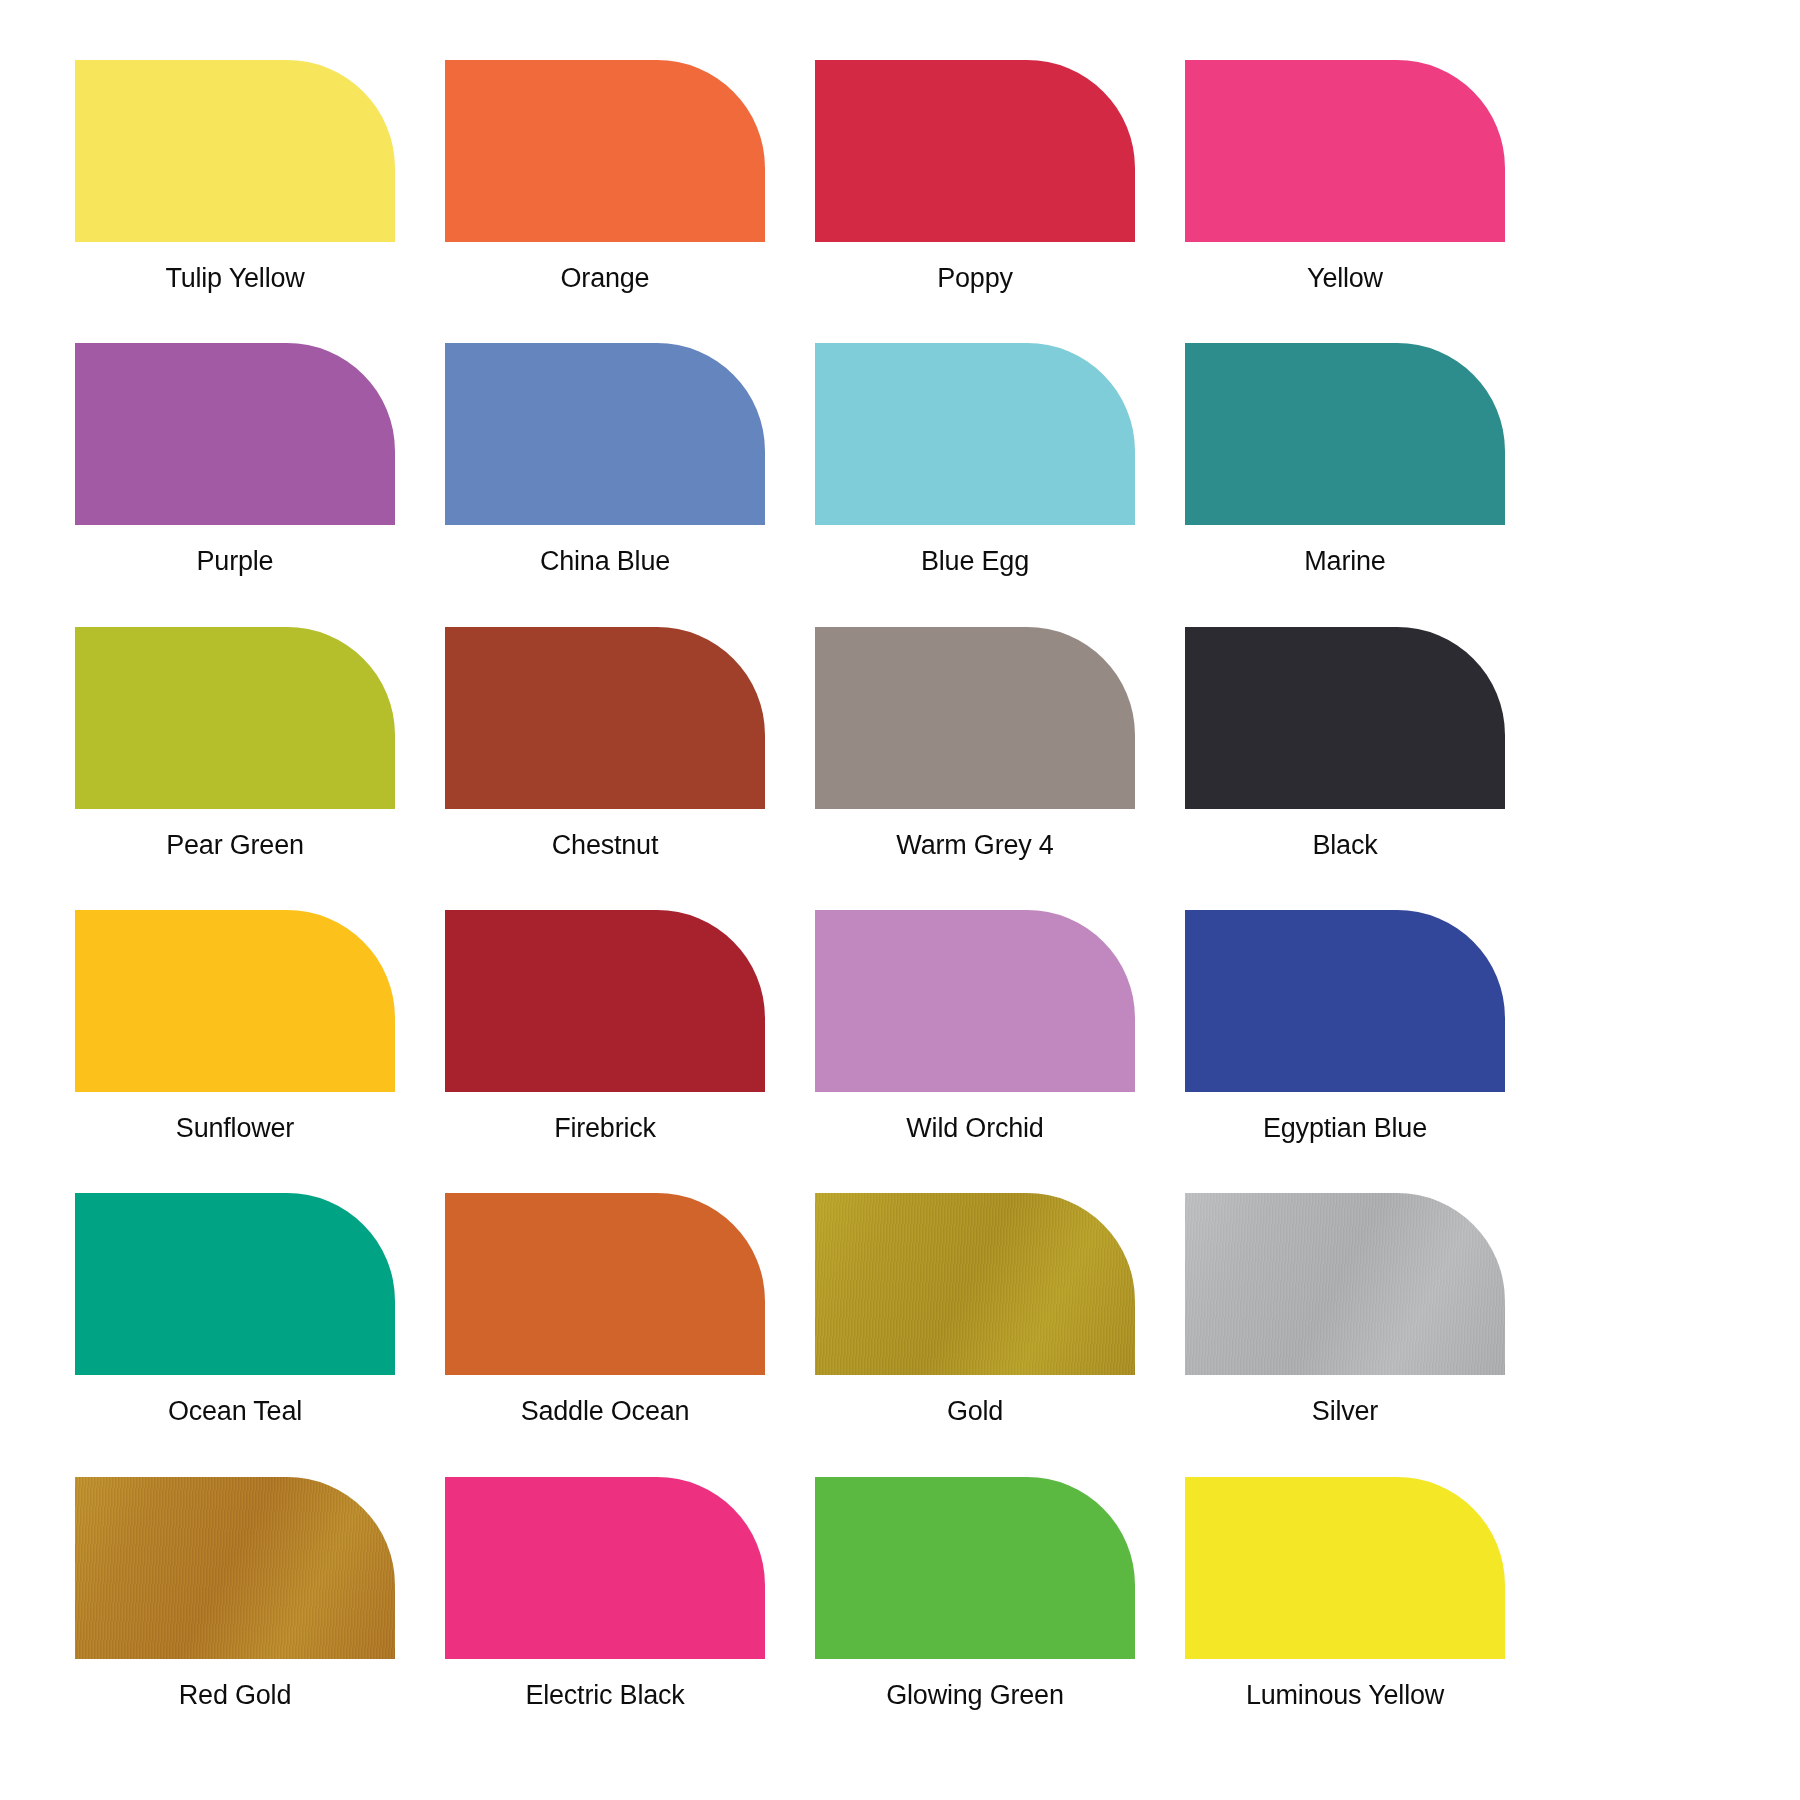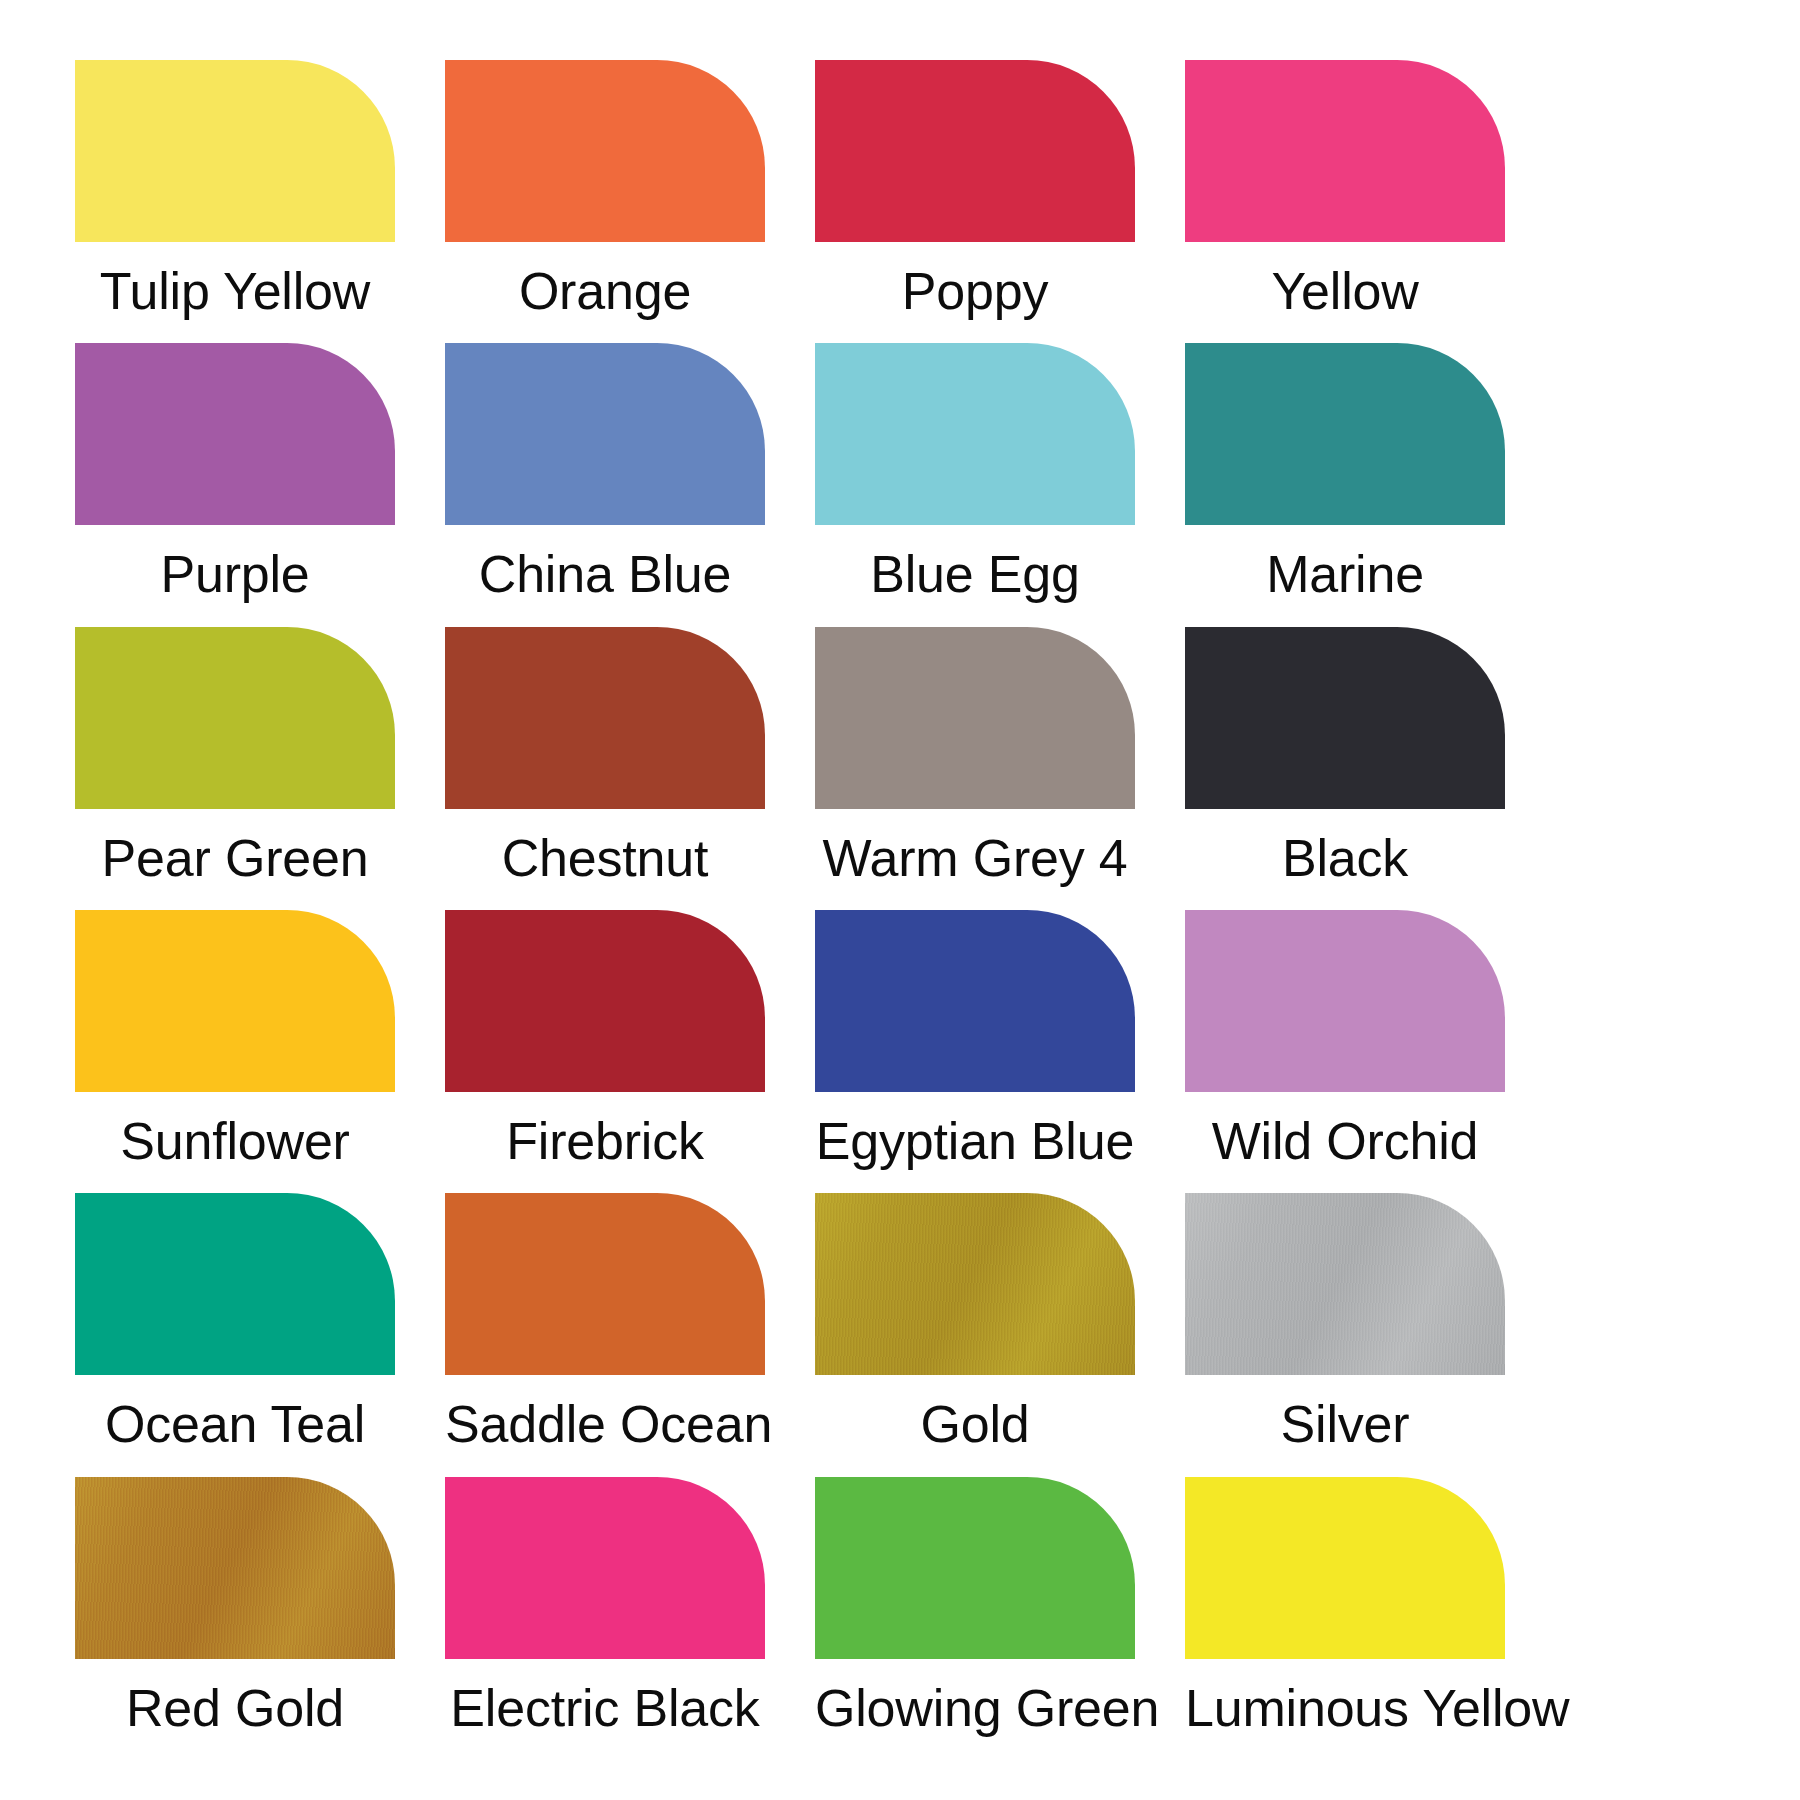--- a/index.html
+++ b/index.html
@@ -67,21 +67,21 @@
         rgba(0,0,0,0.045) 2px,
         rgba(255,255,255,0.02) 2px,
         rgba(255,255,255,0.02) 3px);
     background-blend-mode: overlay, overlay;
   }
 
   .label {
     margin-top: 22px;
     text-align: center;
     color: #0d0d0d;
-    font-size: 52px;
+    font-size: 27px;
     line-height: 1.05;
     letter-spacing: -0.2px;
     font-weight: 400;
     white-space: nowrap;
   }
 </style>
 </head>
 <body>
 
 <div id="chart">
@@ -136,26 +136,26 @@
       </div>
       <div class="cell">
         <div class="swatch" style="background-color: rgb(252, 194, 27);"></div>
         <div class="label">Sunflower</div>
       </div>
       <div class="cell">
         <div class="swatch" style="background-color: rgb(168, 34, 46);"></div>
         <div class="label">Firebrick</div>
       </div>
       <div class="cell">
+        <div class="swatch" style="background-color: rgb(193, 136, 192);"></div>
+        <div class="label">Wild Orchid</div>
+      </div>
+      <div class="cell">
         <div class="swatch" style="background-color: rgb(51, 71, 154);"></div>
         <div class="label">Egyptian Blue</div>
-      </div>
-      <div class="cell">
-        <div class="swatch" style="background-color: rgb(193, 136, 192);"></div>
-        <div class="label">Wild Orchid</div>
       </div>
       <div class="cell">
         <div class="swatch" style="background-color: rgb(0, 163, 131);"></div>
         <div class="label">Ocean Teal</div>
       </div>
       <div class="cell">
         <div class="swatch" style="background-color: rgb(209, 100, 42);"></div>
         <div class="label">Saddle Ocean</div>
       </div>
       <div class="cell">

